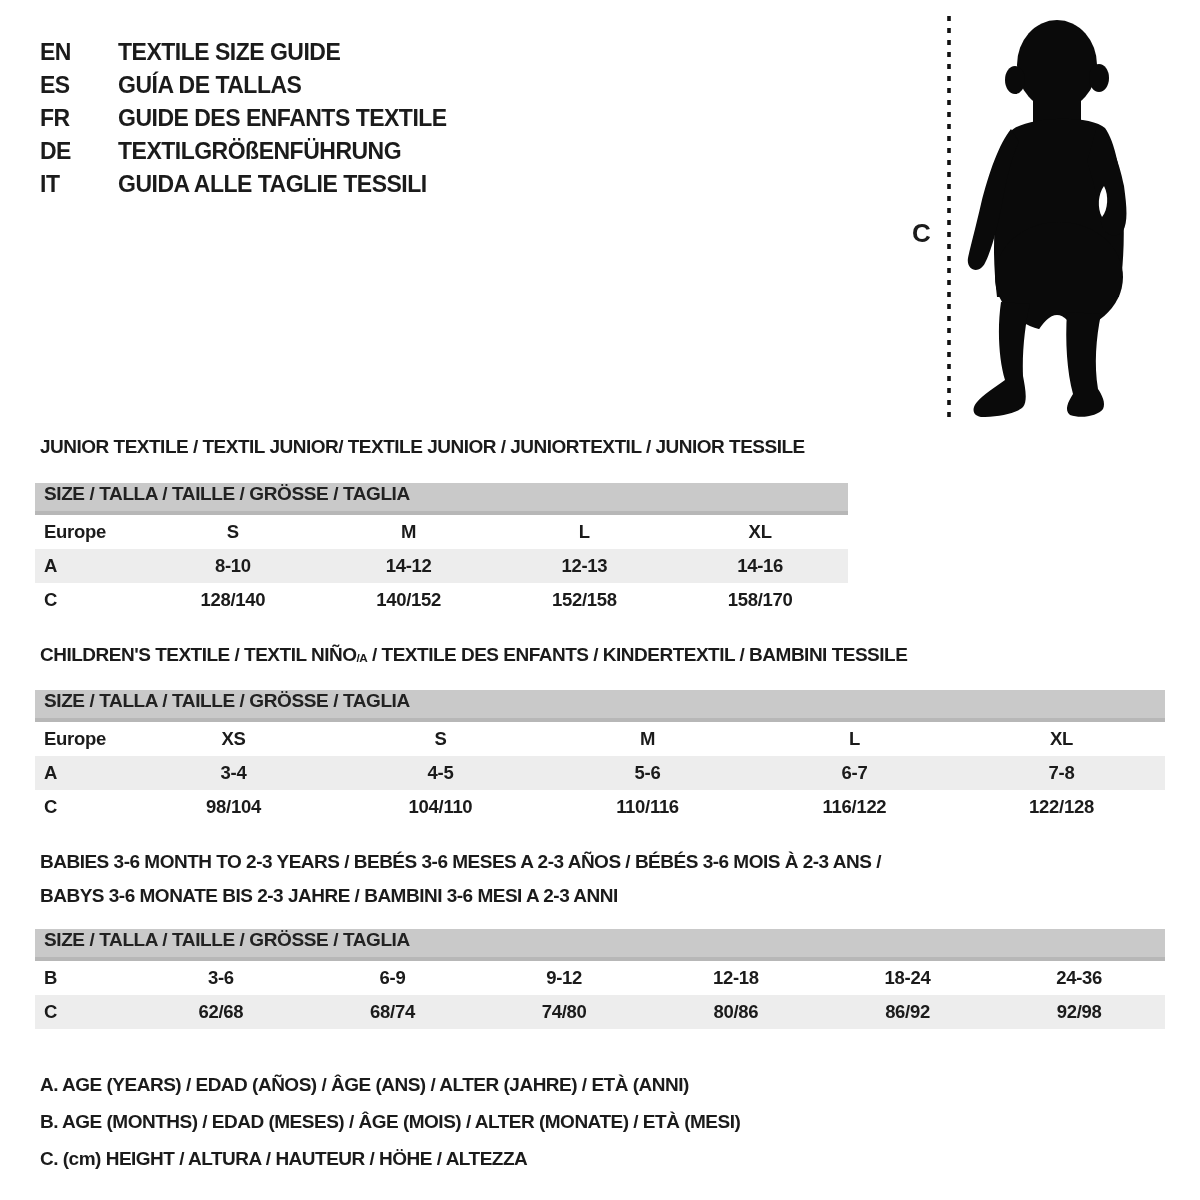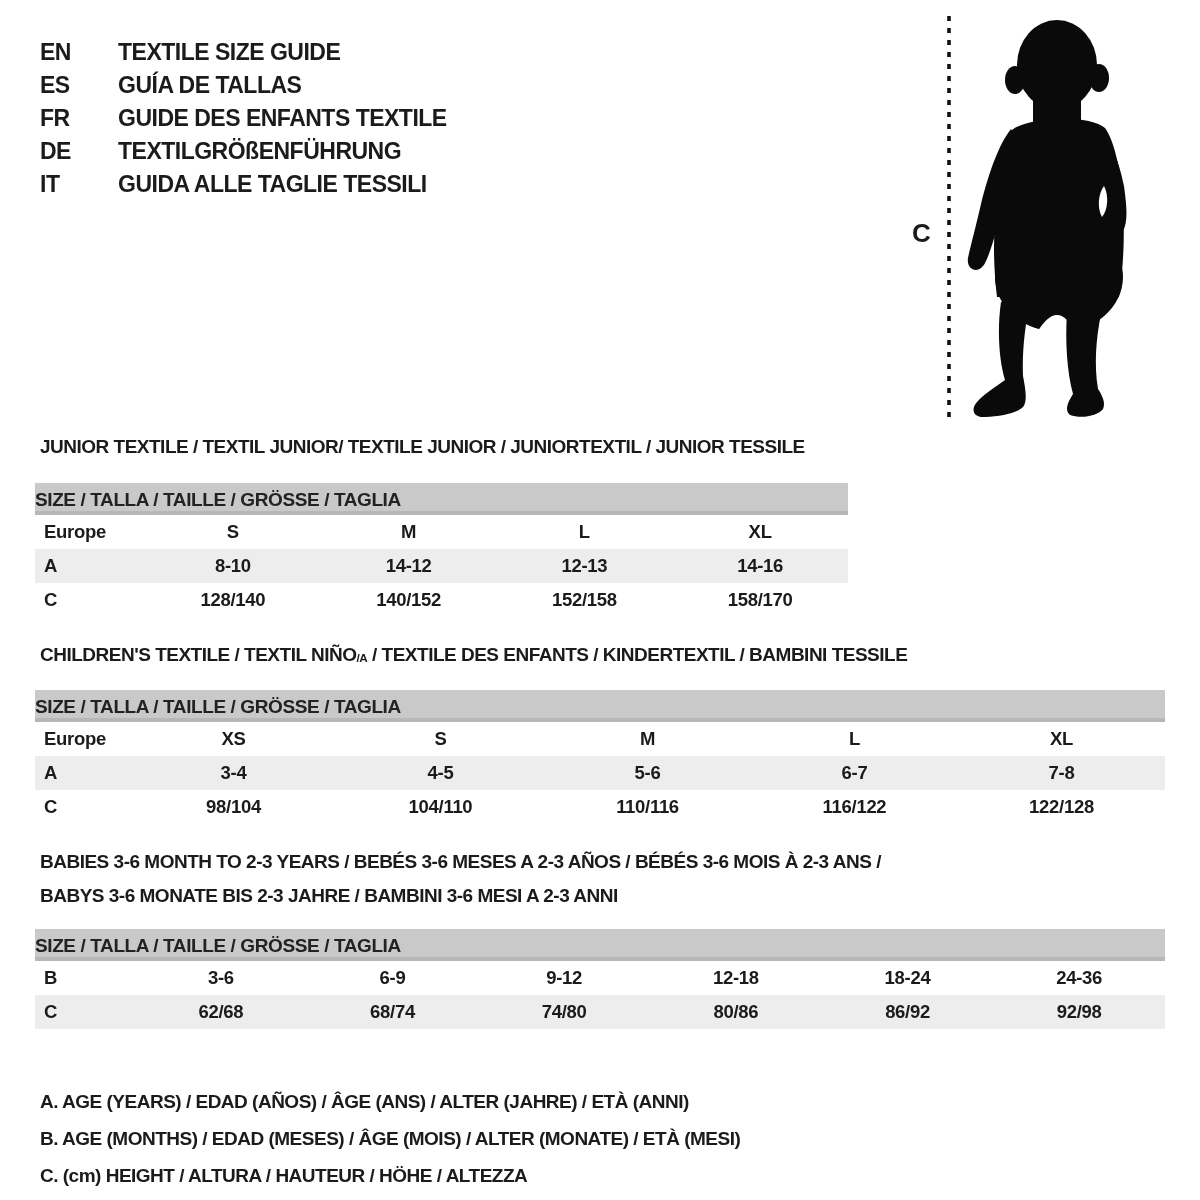--- a/index.html
+++ b/index.html
@@ -29,37 +29,37 @@
   .section-title {
     position: absolute; left: 40px;
     font-size: 19px; letter-spacing: -0.5px; white-space: nowrap;
   }
   .small-suffix { font-size: 0.62em; vertical-align: -0.12em; }
 
   
   .size-table { position: absolute; left: 35px; }
   .st-header {
     height: 28px; background: #c9c9c9; border-bottom: 4px solid #b7b7b7;
-    display: flex; align-items: flex-end; 
+    display: flex; align-items: flex-start; padding-left: 9px;
     font-size: 19px; letter-spacing: -0.4px; color: #222;
   }
   .st-row { display: flex; align-items: center; height: 34px; font-size: 18.5px; letter-spacing: -0.3px; }
   .st-row.alt { background: #ededed; }
   .st-label { padding-left: 9px; box-sizing: border-box; }
   .st-cell { flex: 1; text-align: center; }
 
   .t-junior { top: 483px; width: 813px; }
   .t-junior .st-label { width: 110px; }
   .t-children { top: 690px; width: 1130px; }
   .t-children .st-label { width: 95px; }
   .t-babies { top: 929px; width: 1130px; }
   .t-babies .st-label { width: 100px; }
 
   
-  .legend { position: absolute; left: 40px; top: 1066px; margin-top: 17px; }
+  .legend { position: absolute; left: 40px; top: 1066px; }
   .legend-line { height: 37px; display: flex; align-items: center; font-size: 19px; letter-spacing: -0.5px; white-space: nowrap; }
 </style>
 </head>
 <body>
 
 <div class="canvas">
 
   <div class="lang-block">
     <div class="lang-row">
       <span class="lang-code">EN</span>

